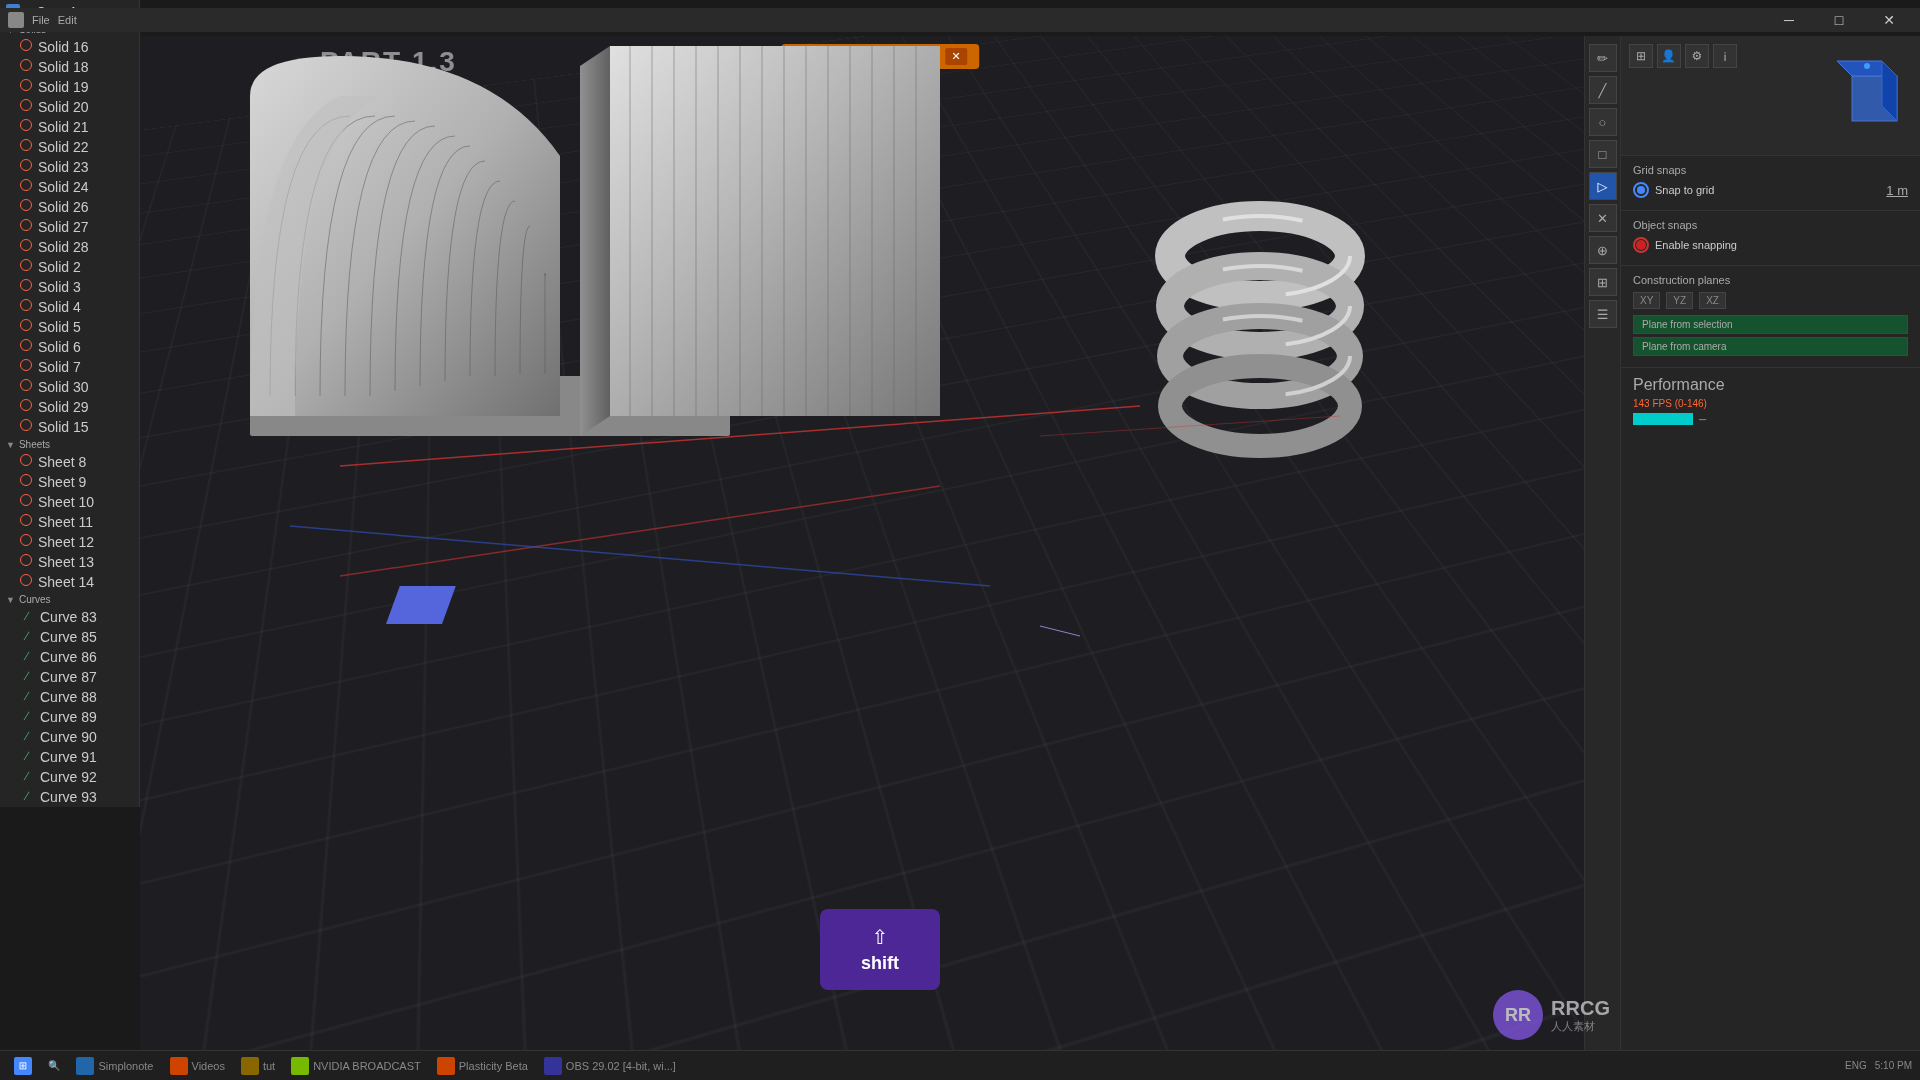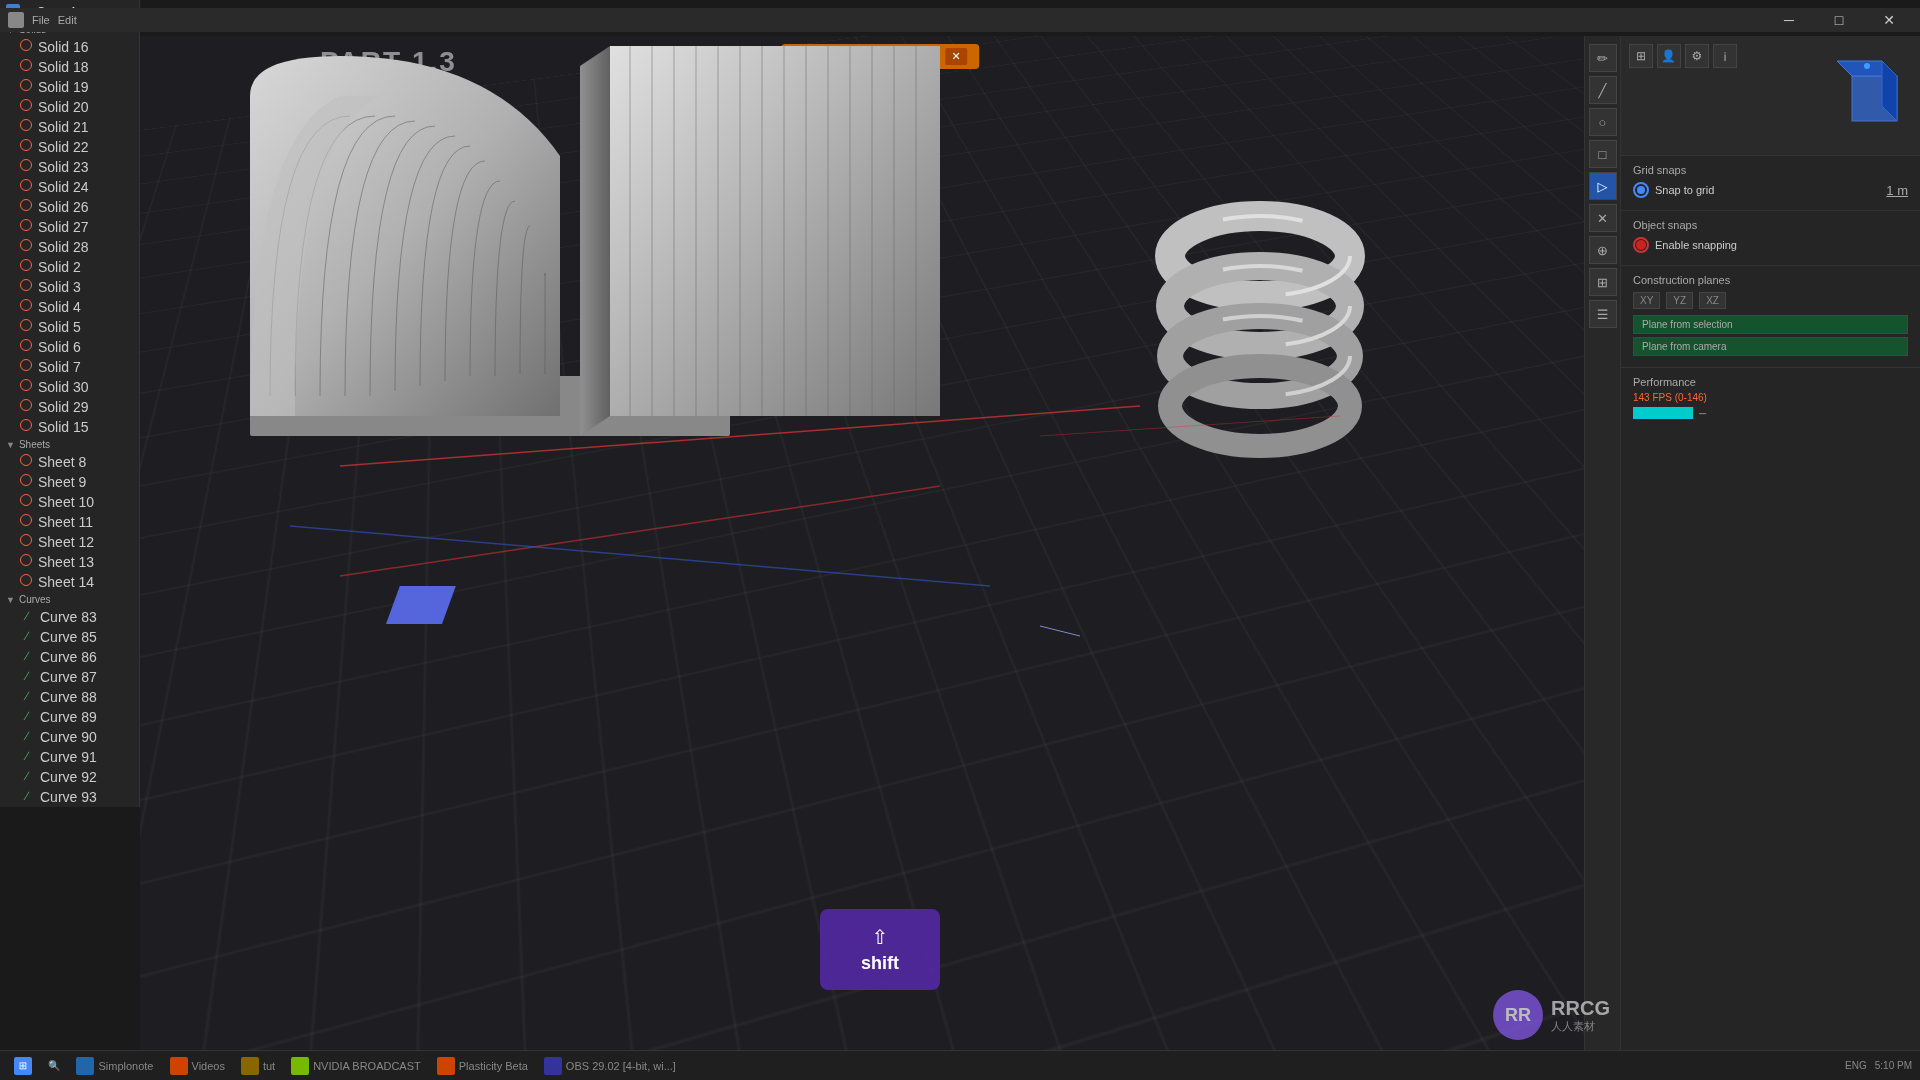--- a/index.html
+++ b/index.html
@@ -332,21 +332,21 @@
       display: block;
       width: 100%;
       text-align: left;
       margin-bottom: 3px;
     }
 
     
     .perf-section {
       padding: 8px 12px;
     }
-    .perf-title { font-size: 11px; color: #aaa; margin-bottom: 4px; }
+    .perf-title { font-size: 16px; color: #aaa; margin-bottom: 4px; }
     .perf-fps {
       font-size: 10px;
       color: #ff6633;
       margin-bottom: 4px;
     }
     .perf-bar {
       display: flex;
       align-items: center;
       gap: 6px;
     }

